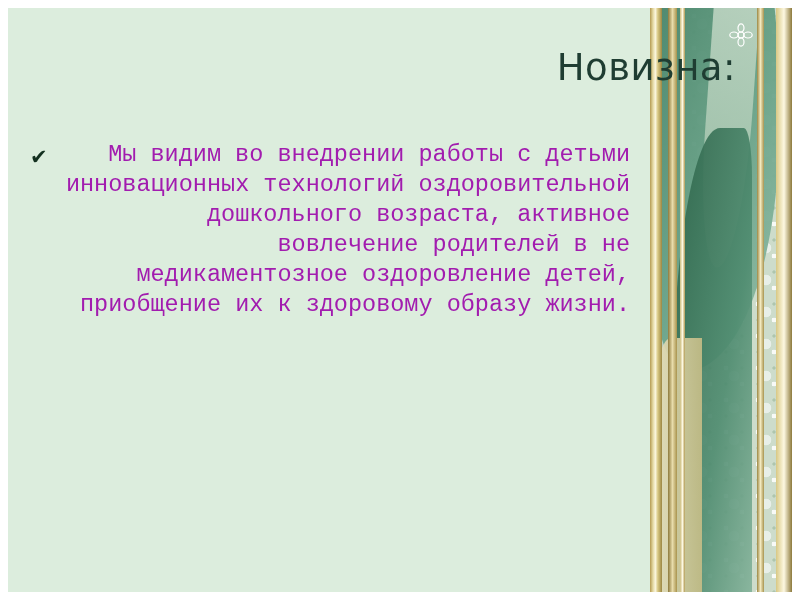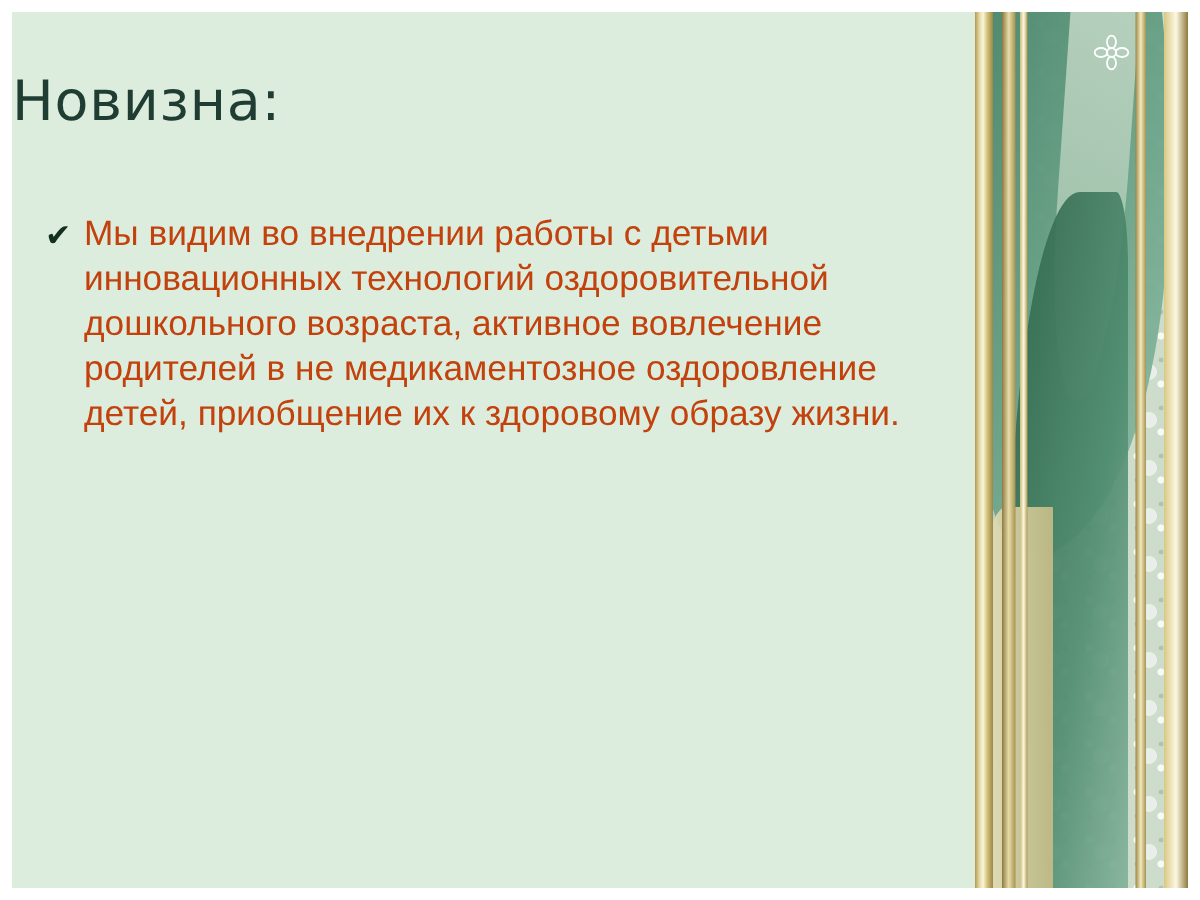--- a/index.html
+++ b/index.html
@@ -133,21 +133,21 @@
     top: 8px;
     width: 650px;
     height: 584px;
   }
 
   .slide-title {
     position: absolute;
     left: 0;
     top: 38px;
     width: 728px;
-    text-align: left;
+    text-align: right;
     font-family: "DejaVu Sans", "Liberation Sans", sans-serif;
     font-size: 37px;
     color: #1f3d32;
     letter-spacing: 0.5px;
   }
 
   .bullet-list {
     position: absolute;
     left: 22px;
     top: 132px;
@@ -163,25 +163,25 @@
     width: 26px;
     font-family: "DejaVu Sans", sans-serif;
     font-size: 21px;
     line-height: 30px;
     color: #13301f;
     text-align: left;
     padding-top: 2px;
   }
   .bullet-text {
     flex: 1 1 auto;
-    font-family: Liberation Sans, sans-serif;
+    font-family: Liberation Mono, monospace;
     font-size: 23.5px;
     line-height: 30px;
-    color: #c2410c;
-    text-align: left;
+    color: #a21caf;
+    text-align: right;
   }
 </style>
 </head>
 <body>
 
 <div id="slide">
 
   <div class="frame-top"></div>
   <div class="frame-bottom"></div>
   <div class="frame-left"></div>

